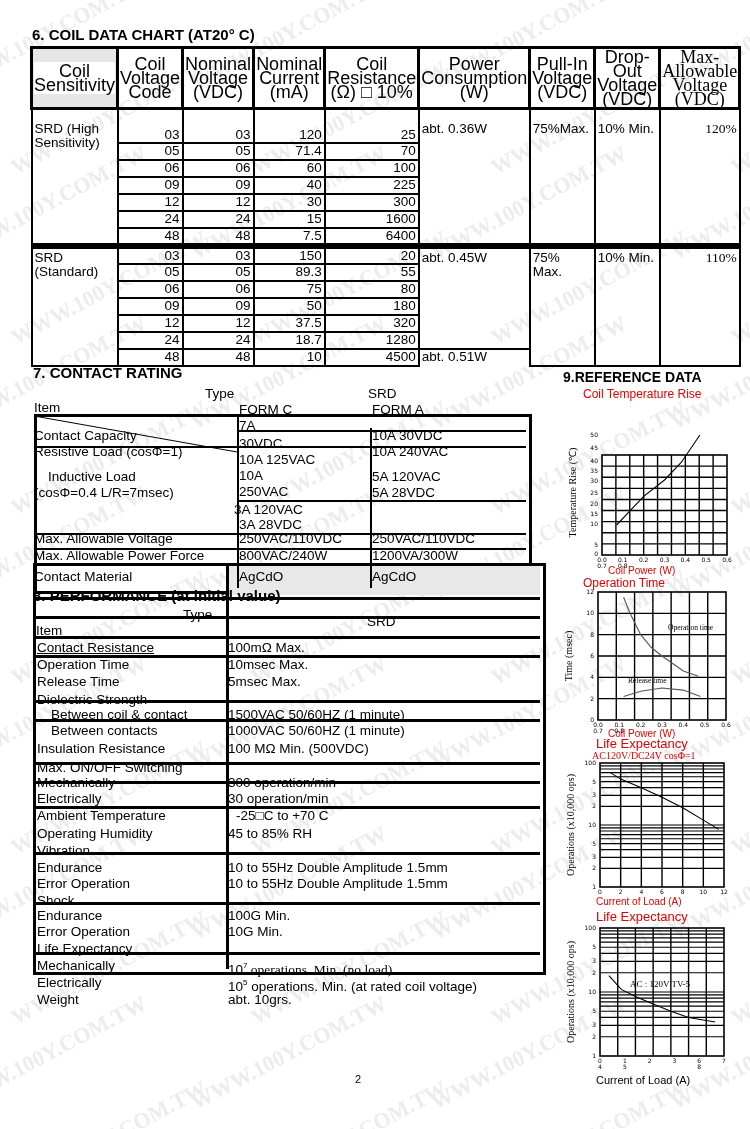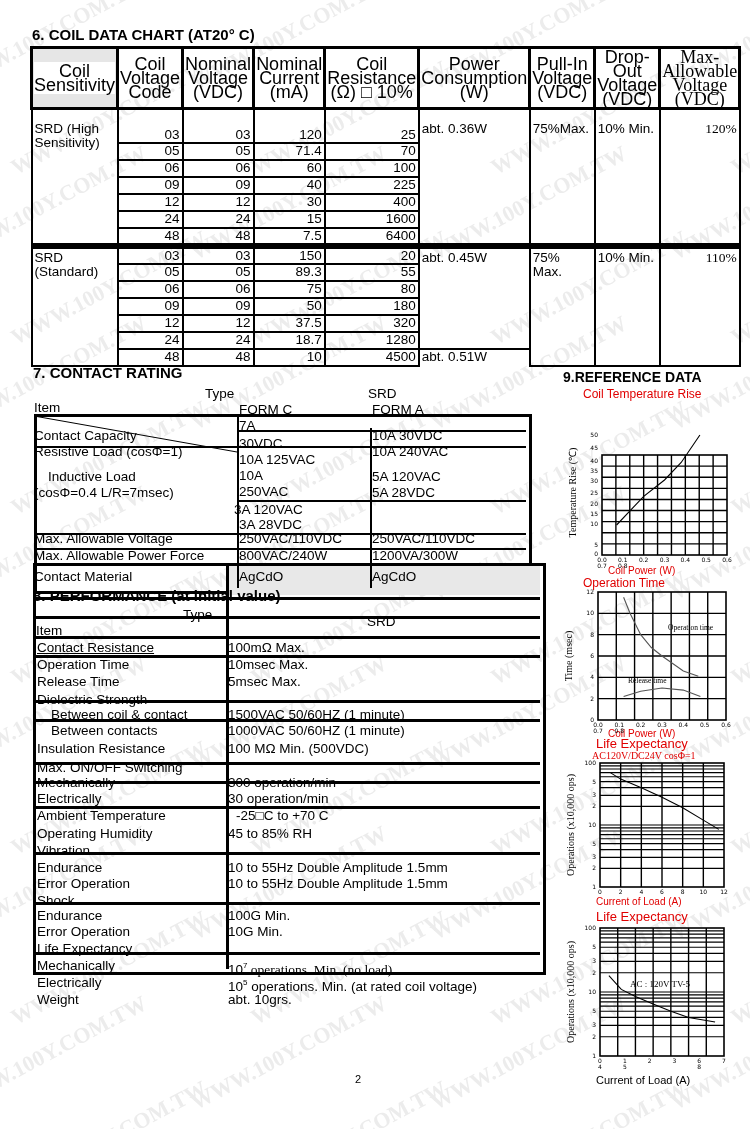--- a/index.html
+++ b/index.html
@@ -126,21 +126,21 @@
       <tr style="height: 17px;">
         <td class="c">09</td>
         <td class="c">09</td>
         <td class="c">40</td>
         <td class="c">225</td>
       </tr>
       <tr style="height: 17px;">
         <td class="c">12</td>
         <td class="c">12</td>
         <td class="c">30</td>
-        <td class="c">400</td>
+        <td class="c">300</td>
       </tr>
       <tr style="height: 17px;">
         <td class="c">24</td>
         <td class="c">24</td>
         <td class="c">15</td>
         <td class="c">1600</td>
       </tr>
       <tr style="height: 17px;">
         <td class="c">48</td>
         <td class="c">48</td>

